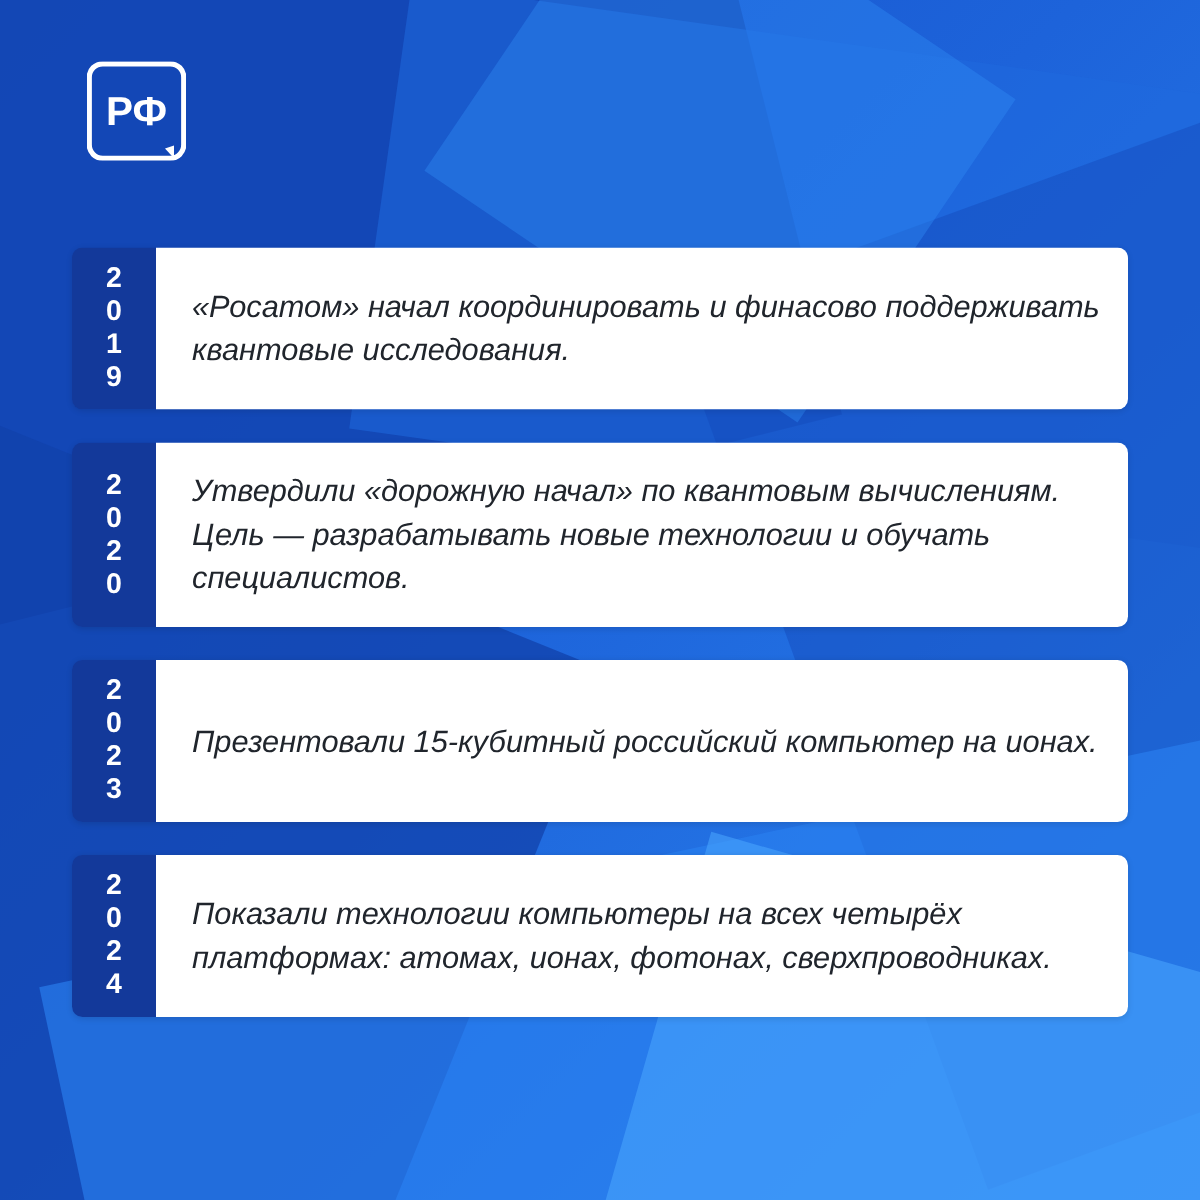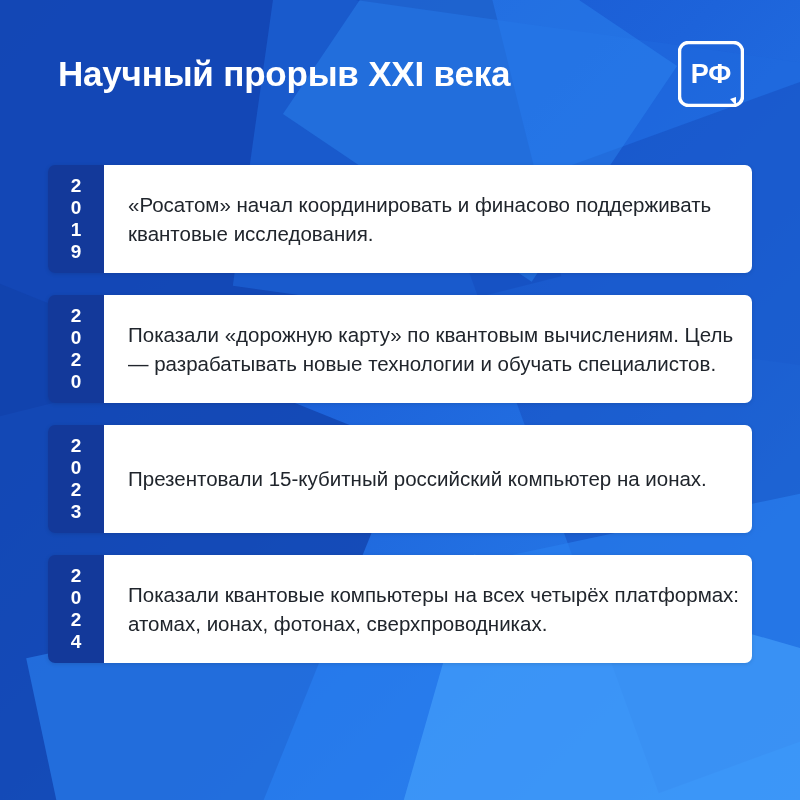--- a/index.html
+++ b/index.html
@@ -135,60 +135,60 @@
   }
   .text {
     flex: 1 1 auto;
     background: #ffffff;
     color: #20252c;
     font-size: 20.5px;
     line-height: 1.42;
     padding: 18px 7px 18px 24px;
     display: flex;
     align-items: center;
+    font-style: italic;
   }
 </style>
 </head>
 <body>
 
 <div id="card">
 
   <div class="bg-shape" id="bg-poly-1"></div>
   <div class="bg-shape" id="bg-poly-2"></div>
   <div class="bg-shape" id="bg-poly-6"></div>
   <div class="bg-shape" id="bg-poly-7"></div>
   <div class="bg-shape" id="bg-poly-3"></div>
   <div class="bg-shape" id="bg-poly-4"></div>
   <div class="bg-shape" id="bg-poly-5"></div>
 
   <div id="header">
-    <div id="page-title">Научный прорыв XXI века</div>
     <svg id="logo" viewBox="0 0 66 66" aria-hidden="true">
       <rect x="1.5" y="1.5" width="63" height="63" rx="9" fill="none" stroke="#ffffff" stroke-width="3.5"></rect>
       <path d="M52 58 L58 64.5 L58 56 Z" fill="#ffffff"></path>
       <text x="33" y="42" font-family="Liberation Sans, sans-serif" font-size="27" font-weight="bold" fill="#ffffff" text-anchor="middle">РФ</text>
     </svg>
   </div>
 
   <div id="timeline">
 
     <div class="row">
       <div class="year">2019</div>
       <div class="text">«Росатом» начал координировать и финасово поддерживать квантовые исследования.</div>
     </div>
 
     <div class="row">
       <div class="year">2020</div>
-      <div class="text">Показали «дорожную карту» по квантовым вычислениям. Цель — разрабатывать новые технологии и обучать специалистов.</div>
+      <div class="text">Утвердили «дорожную начал» по квантовым вычислениям. Цель — разрабатывать новые технологии и обучать специалистов.</div>
     </div>
 
     <div class="row">
       <div class="year">2023</div>
       <div class="text">Презентовали 15-кубитный российский компьютер на ионах.</div>
     </div>
 
     <div class="row">
       <div class="year">2024</div>
-      <div class="text">Показали квантовые компьютеры на всех четырёх платформах: атомах, ионах, фотонах, сверхпроводниках.</div>
+      <div class="text">Показали технологии компьютеры на всех четырёх платформах: атомах, ионах, фотонах, сверхпроводниках.</div>
     </div>
 
   </div>
 </div>
 
 </body></html>

